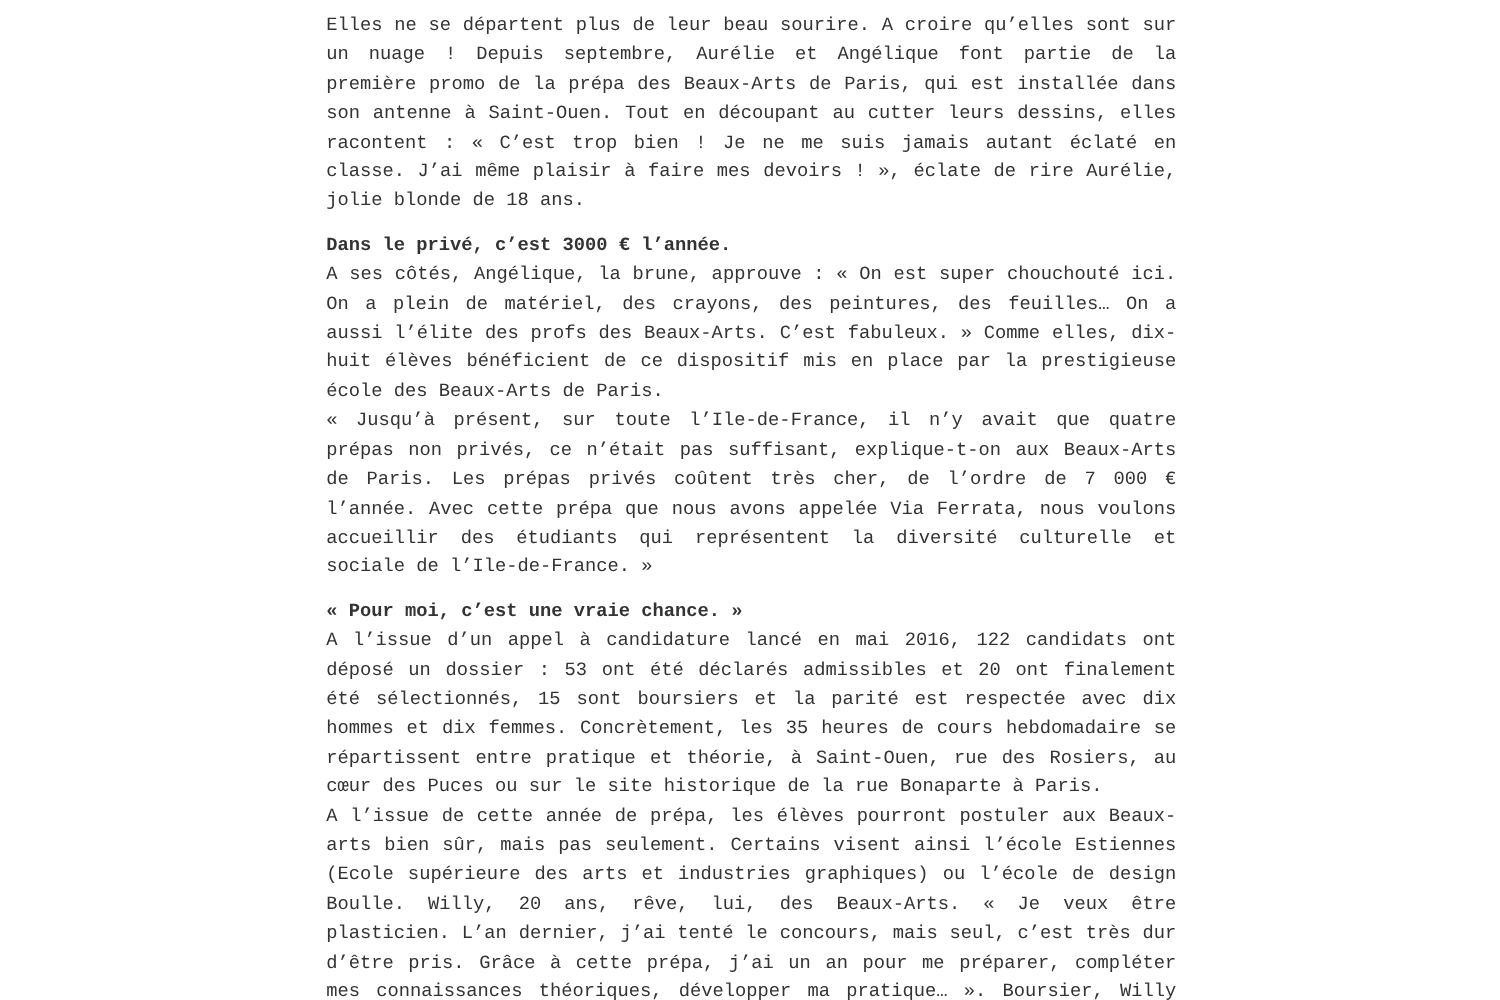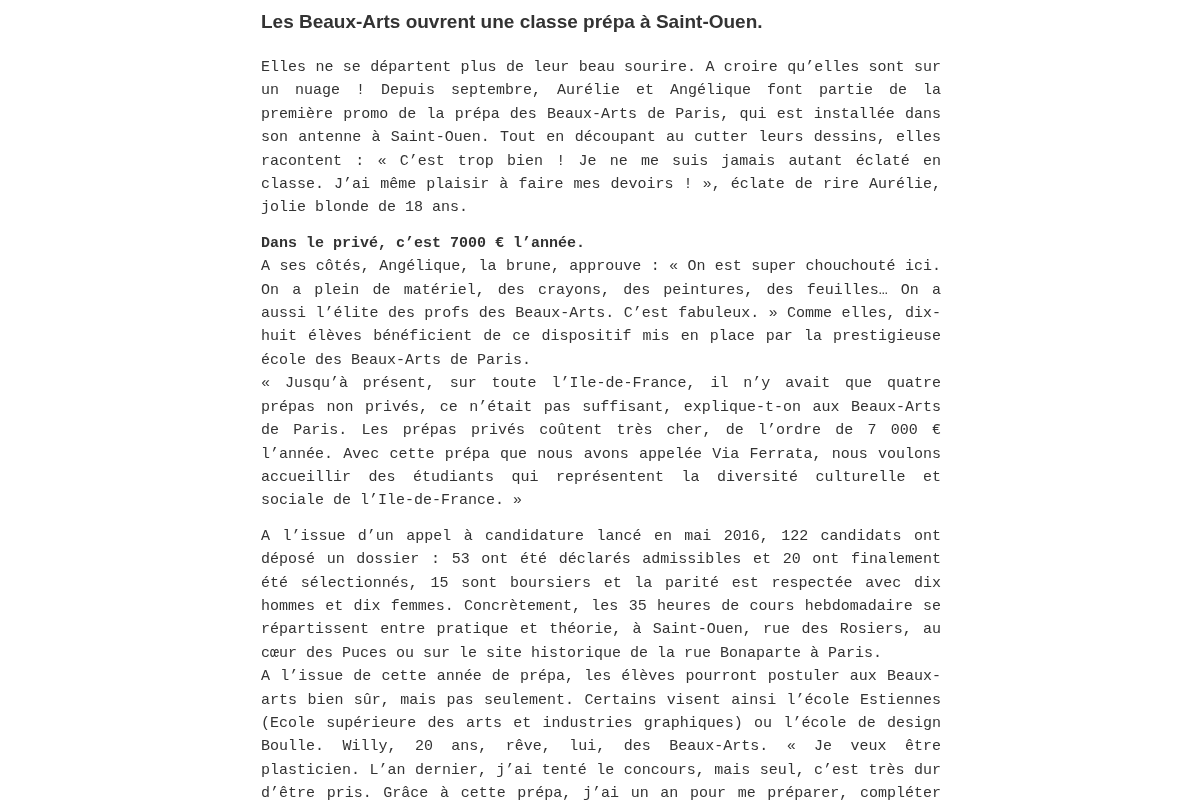--- a/index.html
+++ b/index.html
@@ -51,30 +51,30 @@
     font-style: italic;
     text-align: left !important;
   }
 </style>
 </head>
 <body>
 
 <div class="page">
   <article class="article">
 
-    <h1>Les Beaux-Arts ouvrent une classe prépa à Saint-Ouen.</h1>
 
     <p>Elles ne se départent plus de leur beau sourire. A croire qu’elles sont sur un nuage ! Depuis septembre, Aurélie et Angélique font partie de la première promo de la prépa des Beaux-Arts de Paris, qui est installée dans son antenne à Saint-Ouen. Tout en découpant au cutter leurs dessins, elles racontent : « C’est trop bien ! Je ne me suis jamais autant éclaté en classe. J’ai même plaisir à faire mes devoirs ! », éclate de rire Aurélie, jolie blonde de 18 ans.</p>
 
     <div class="section">
-      <p class="section-heading">Dans le privé, c’est 7000 € l’année.</p>
+      <p class="section-heading">Dans le privé, c’est 3000 € l’année.</p>
       <p>A ses côtés, Angélique, la brune, approuve : « On est super chouchouté ici. On a plein de matériel, des crayons, des peintures, des feuilles… On a aussi l’élite des profs des Beaux-Arts. C’est fabuleux. » Comme elles, dix-huit élèves bénéficient de ce dispositif mis en place par la prestigieuse école des Beaux-Arts de Paris.</p>
       <p>« Jusqu’à présent, sur toute l’Ile-de-France, il n’y avait que quatre prépas non privés, ce n’était pas suffisant, explique-t-on aux Beaux-Arts de Paris. Les prépas privés coûtent très cher, de l’ordre de 7 000 € l’année. Avec cette prépa que nous avons appelée Via Ferrata, nous voulons accueillir des étudiants qui représentent la diversité culturelle et sociale de l’Ile-de-France. »</p>
     </div>
 
     <div class="section">
+      <p class="section-heading">« Pour moi, c’est une vraie chance. »</p>
       <p>A l’issue d’un appel à candidature lancé en mai 2016, 122 candidats ont déposé un dossier : 53 ont été déclarés admissibles et 20 ont finalement été sélectionnés, 15 sont boursiers et la parité est respectée avec dix hommes et dix femmes. Concrètement, les 35 heures de cours hebdomadaire se répartissent entre pratique et théorie, à Saint-Ouen, rue des Rosiers, au cœur des Puces ou sur le site historique de la rue Bonaparte à Paris.</p>
       <p>A l’issue de cette année de prépa, les élèves pourront postuler aux Beaux-arts bien sûr, mais pas seulement. Certains visent ainsi l’école Estiennes (Ecole supérieure des arts et industries graphiques) ou l’école de design Boulle. Willy, 20 ans, rêve, lui, des Beaux-Arts. « Je veux être plasticien. L’an dernier, j’ai tenté le concours, mais seul, c’est très dur d’être pris. Grâce à cette prépa, j’ai un an pour me préparer, compléter mes connaissances théoriques, développer ma pratique… ». Boursier, Willy n’aurait jamais pu s’offrir une prépa privée. «Ici, je paie quelques euros l’année ! Pour moi, cette prépa, c’est une vraie chance. »</p>
     </div>
 
 
   </article>
 </div>
 
 </body></html>

